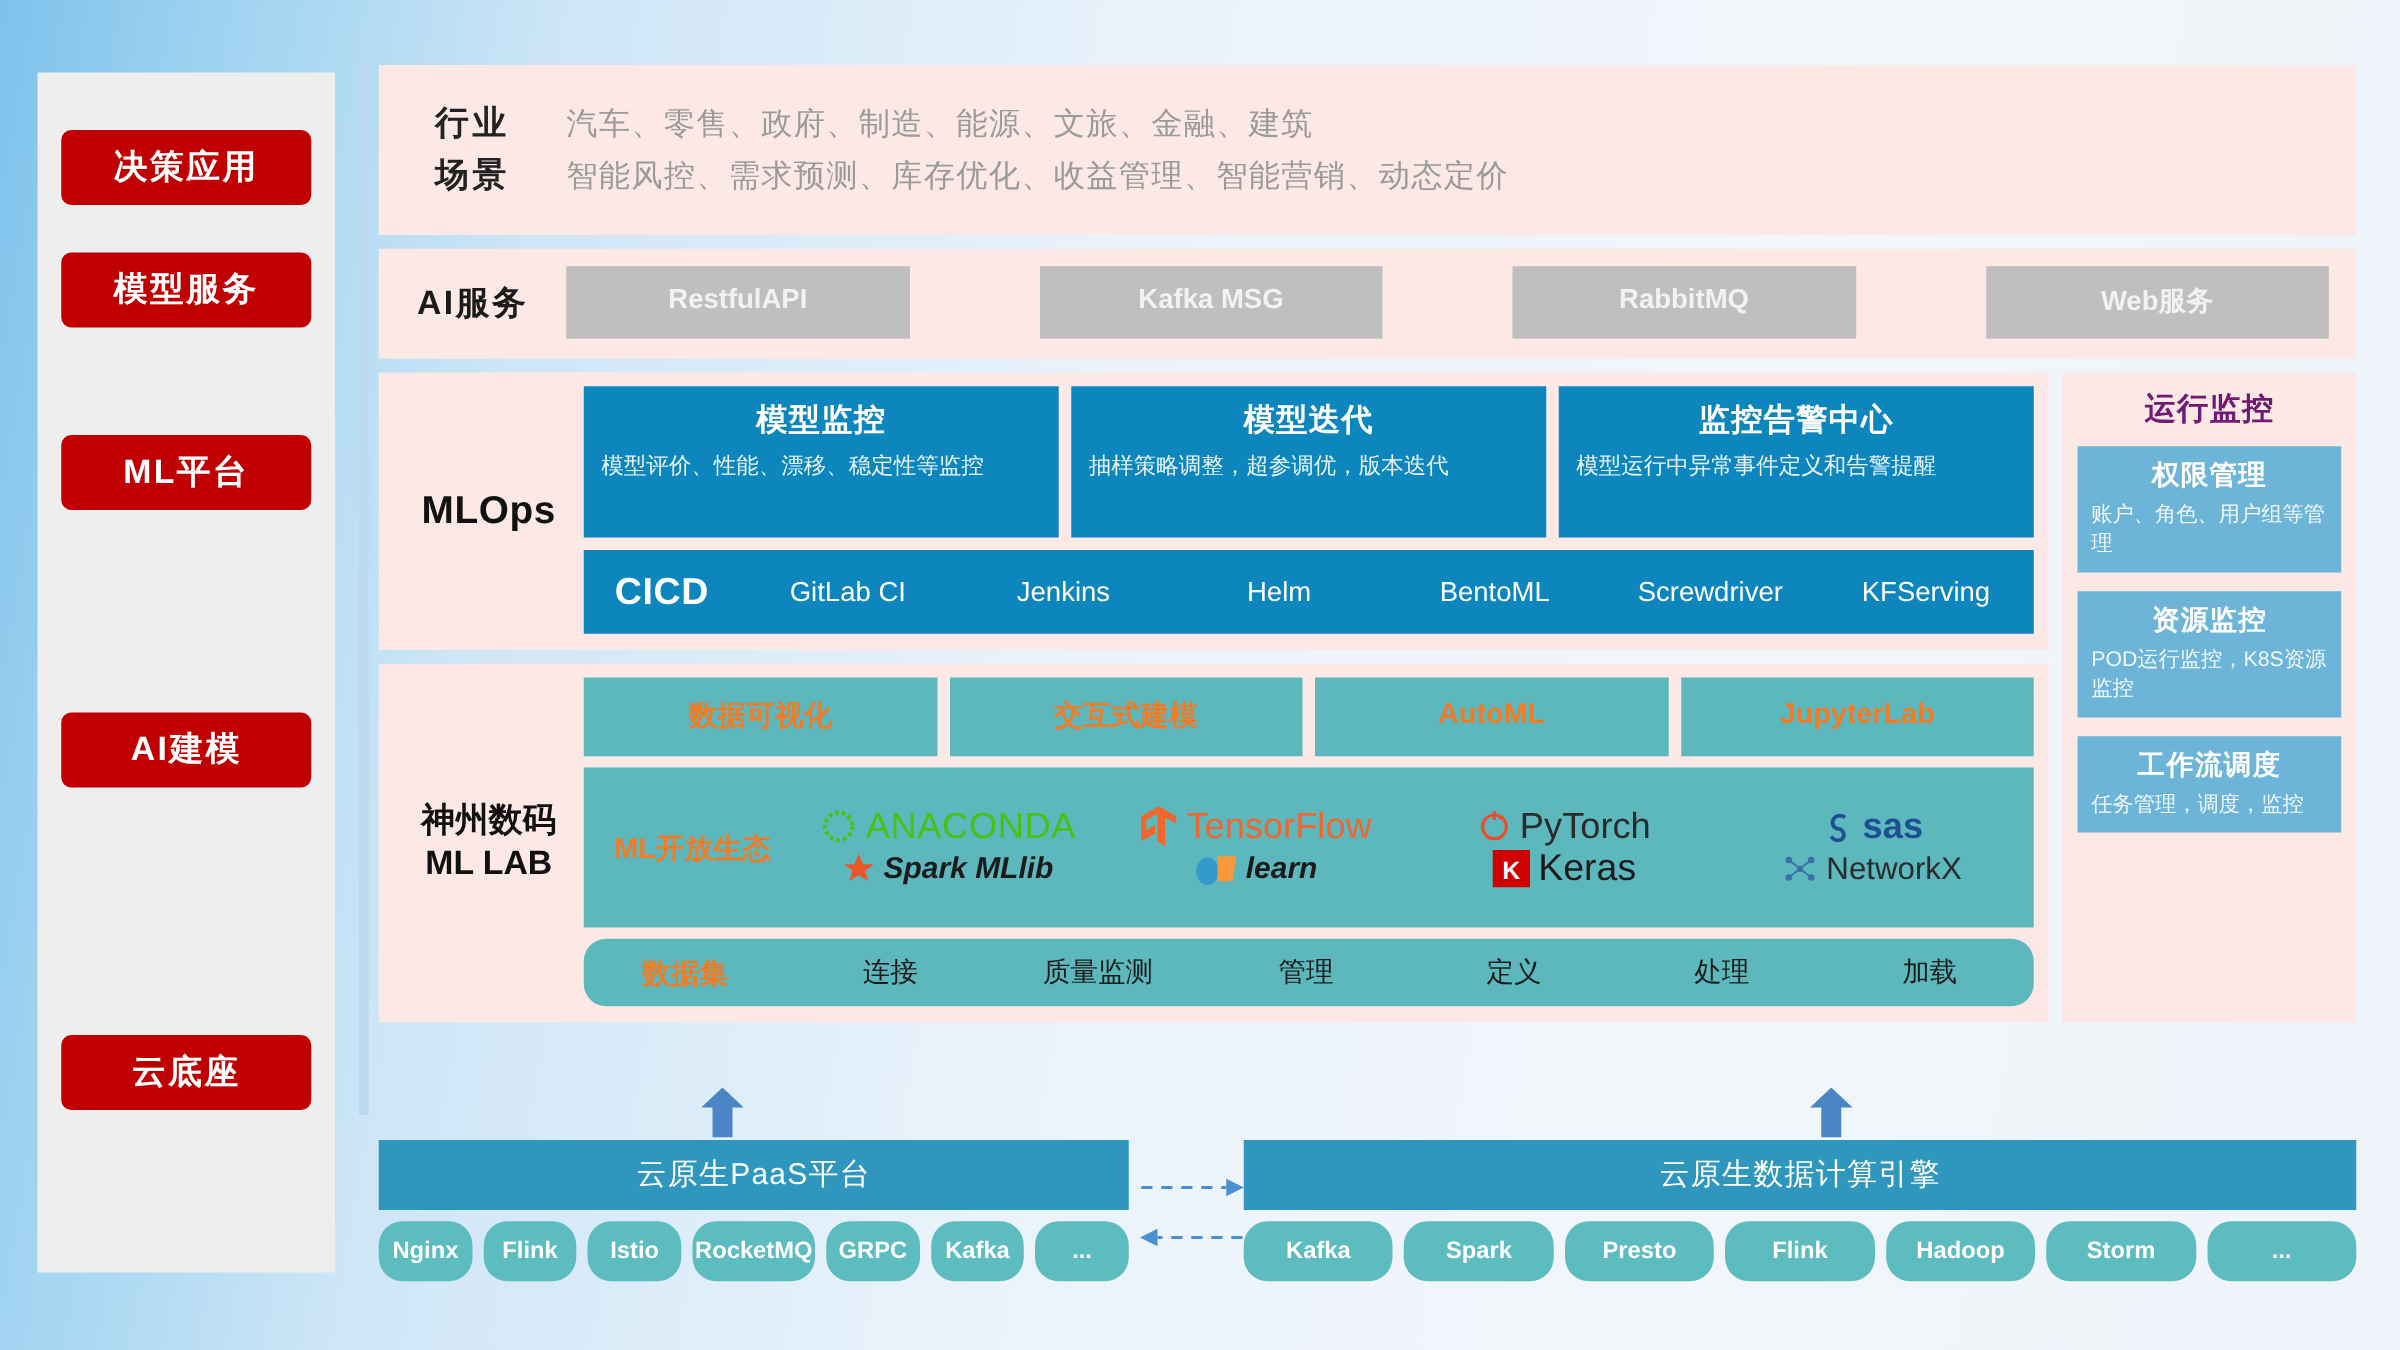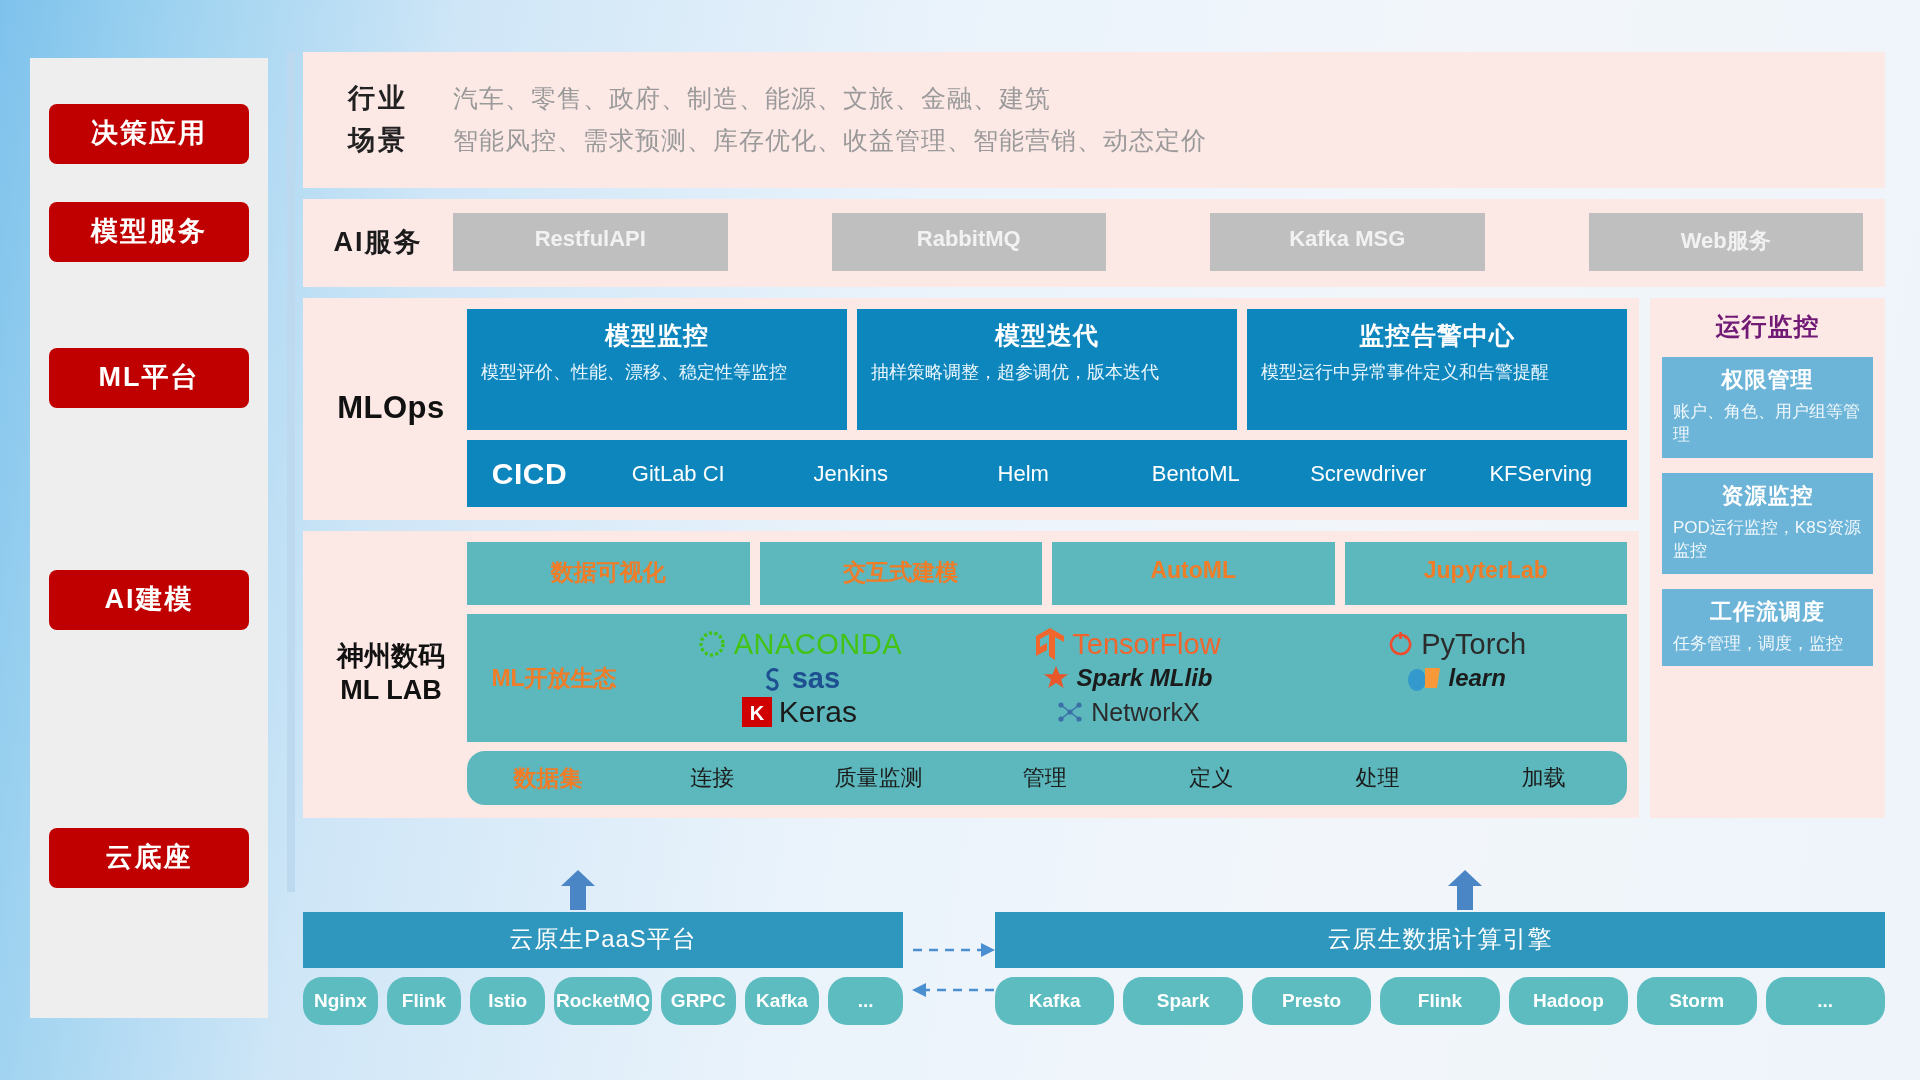--- a/index.html
+++ b/index.html
@@ -114,21 +114,21 @@
   .eco {
     margin-top: 9px; background: #5cb8bd; display: flex; align-items: center;
     height: 128px; padding: 0 6px;
   }
   .eco-key {
     width: 162px; text-align: center; color: #f07c28;
     font-size: 23px; font-weight: bold; flex-shrink: 0;
   }
   .eco-logos {
     flex: 1; display: grid;
-    grid-template-columns: repeat(3, 1fr);
+    grid-template-columns: repeat(4, 1fr);
     grid-template-rows: 1fr 1fr;
     align-items: center; justify-items: center;
   }
   .logo { display: flex; align-items: center; gap: 7px; }
   .logo-txt { font-size: 29px; }
 
   .ds-row {
     margin-top: 9px; background: #5cb8bd; display: flex; align-items: center;
     height: 54px;
     border-radius: 18px;
@@ -212,22 +212,22 @@
     <div class="biz-row">
       <div class="biz-key">场景</div>
       <div class="biz-val">智能风控、需求预测、库存优化、收益管理、智能营销、动态定价</div>
     </div>
   </div>
 
   <div class="band svc">
     <div class="svc-key">AI服务</div>
     <div class="svc-items">
       <div class="svc-chip">RestfulAPI</div>
+      <div class="svc-chip">Kafka MSG</div>
       <div class="svc-chip">RabbitMQ</div>
-      <div class="svc-chip">Kafka MSG</div>
       <div class="svc-chip">Web服务</div>
     </div>
   </div>
 
   <div class="mid-wrap">
     <div class="mid-left">
 
       <div class="mlops-band">
         <div class="mlops-key">MLOps</div>
         <div class="mlops-right">

